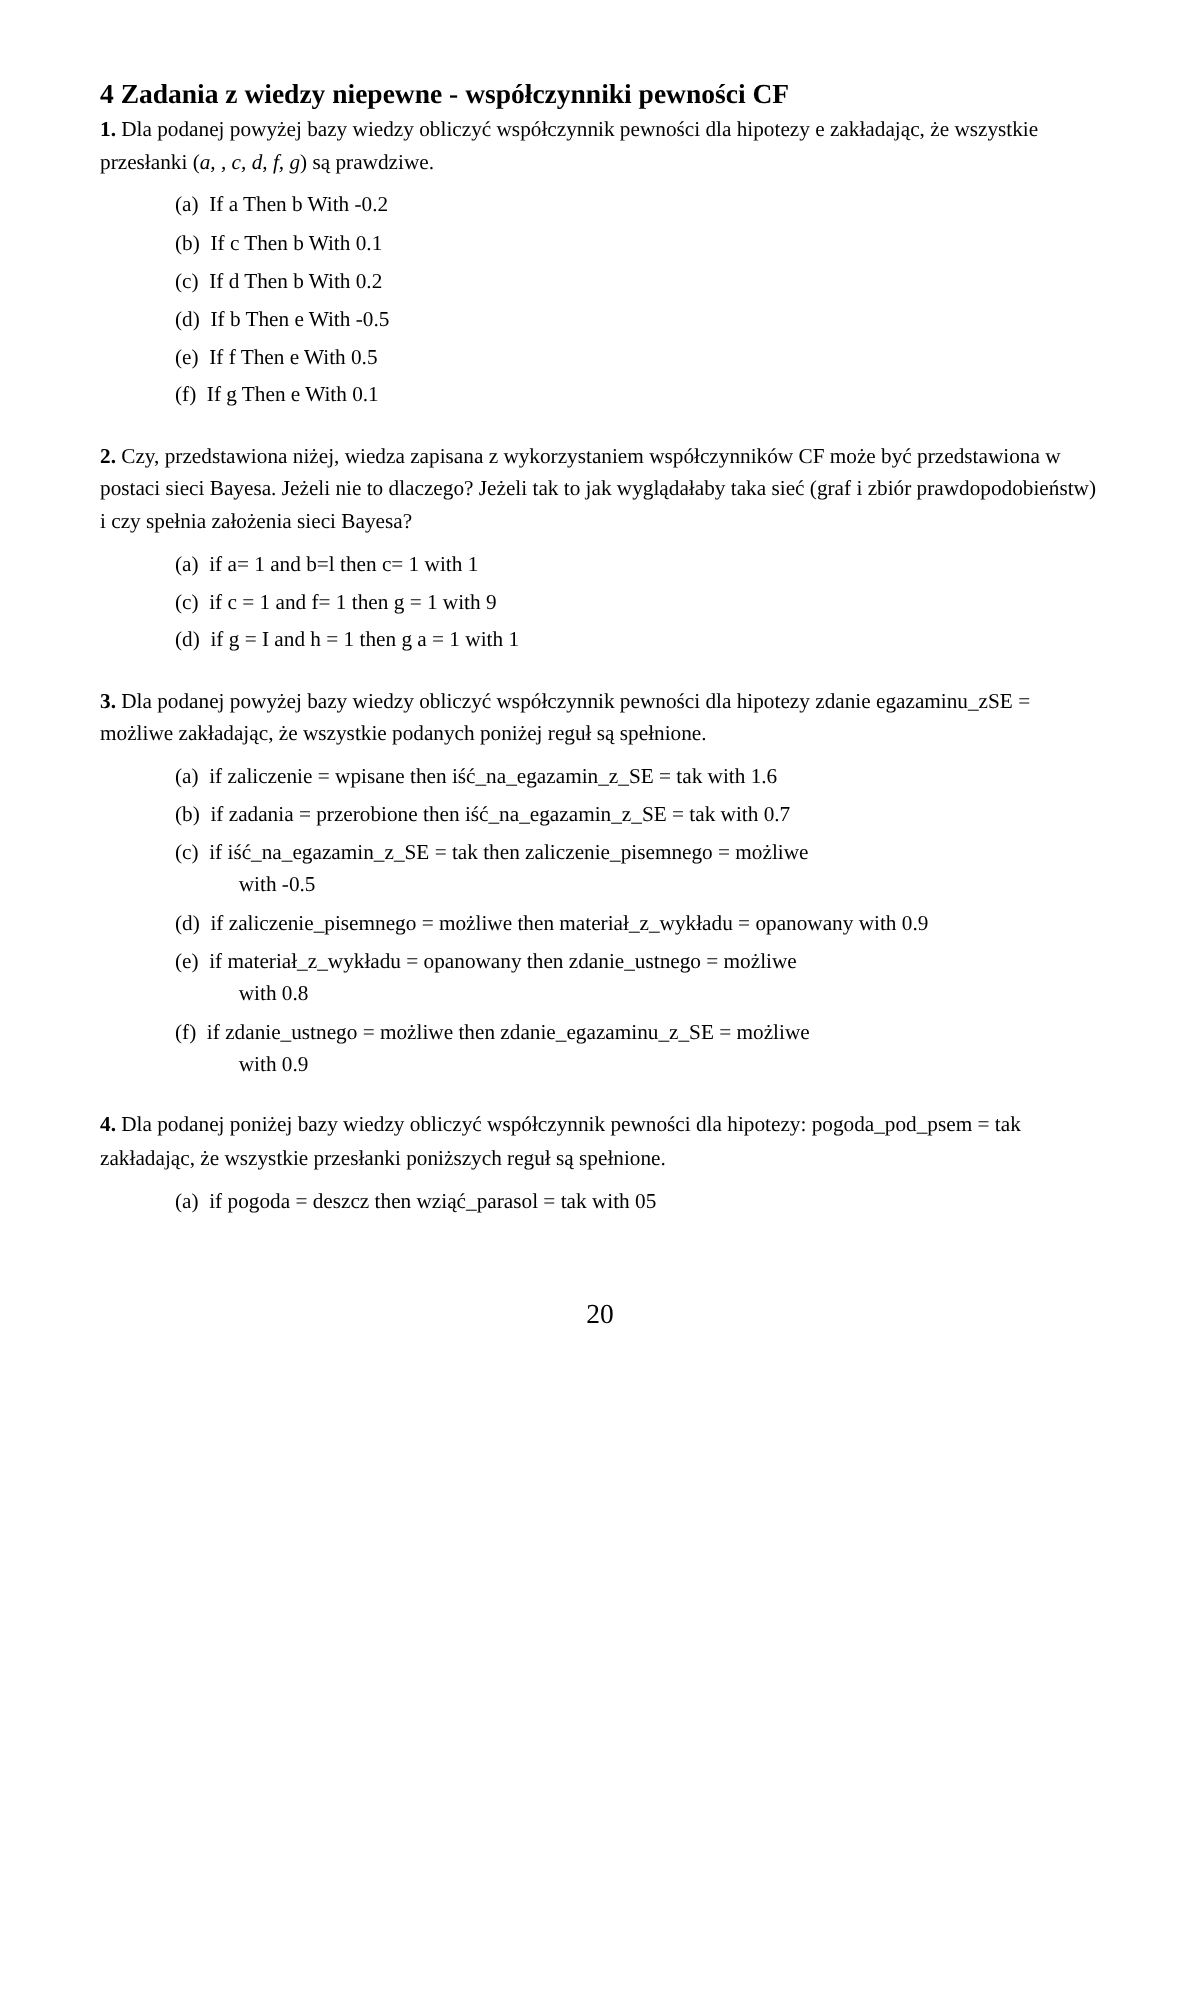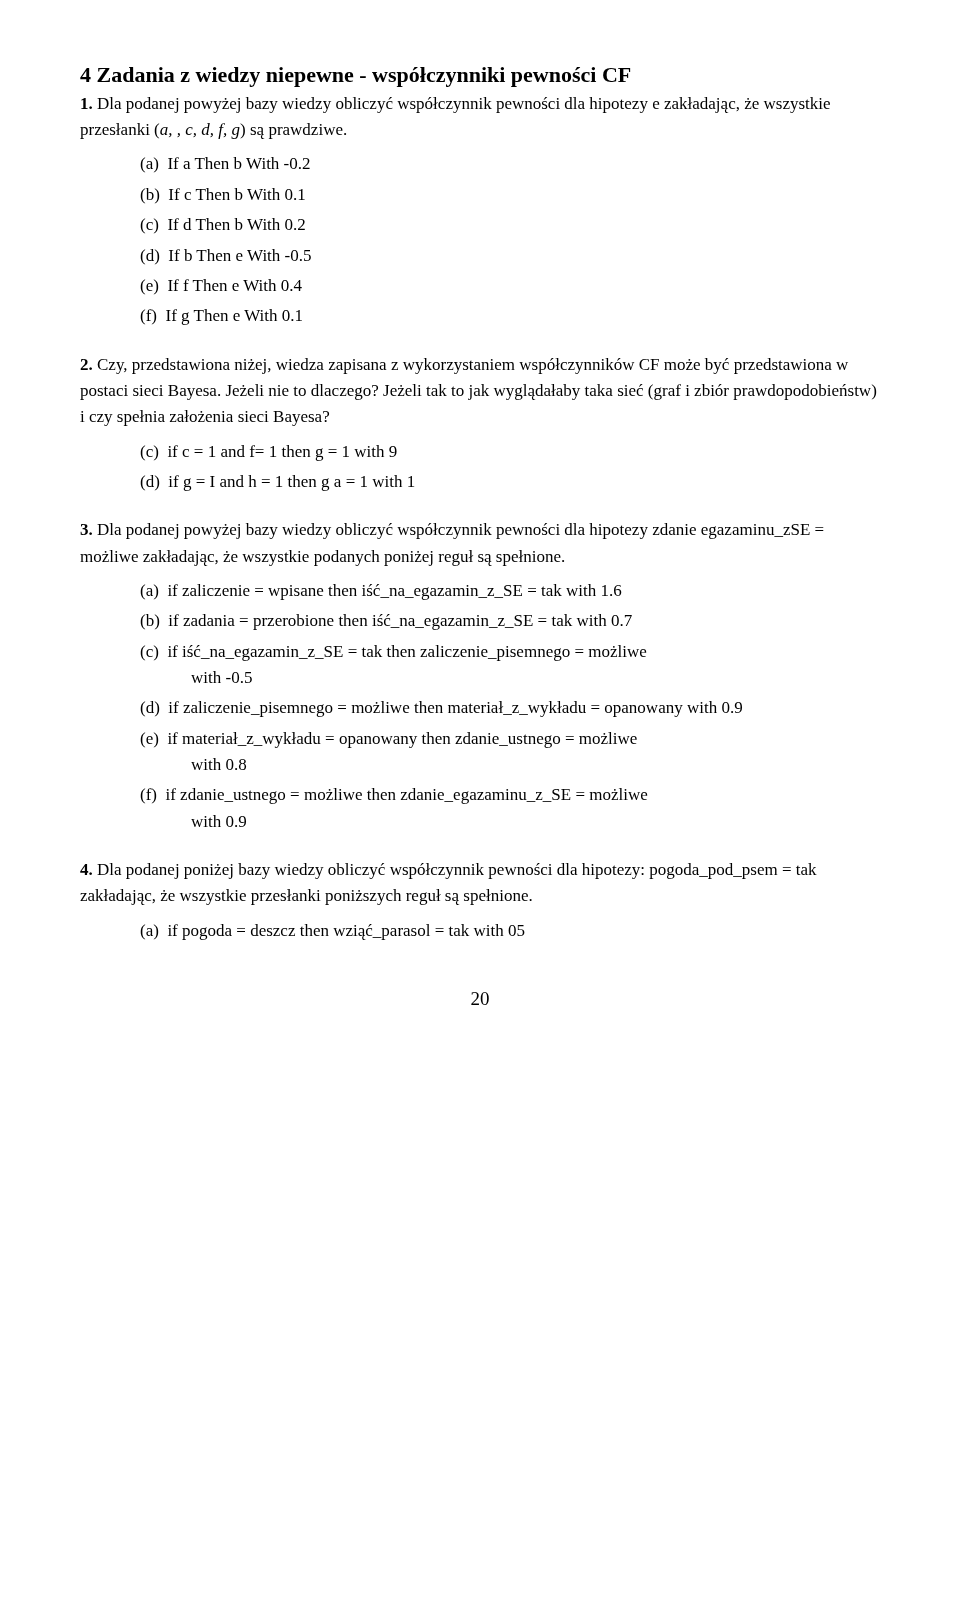--- a/index.html
+++ b/index.html
@@ -35,50 +35,51 @@
     .numbered-section {
       margin-bottom: 22px;
     }
     .numbered-section-title {
       font-size: 17px;
       margin-bottom: 8px;
       line-height: 1.55;
     }
     .page-number {
       text-align: center;
-      margin-top: 40px;
-      font-size: 19px;
+      margin-top: 60px;
+      font-size: 22px;
     }
   </style>
 </head>
 <body>
 
 <div>
 
   <h1 class="page-title">4   Zadania z wiedzy niepewne - współczynniki pewności CF</h1>
 
   <div class="numbered-section">
     <p class="numbered-section-title">
       <strong>1.</strong> Dla podanej powyżej bazy wiedzy obliczyć współczynnik pewności dla hipotezy e zakładając, że wszystkie przesłanki (<em>a, , c, d, f, g</em>) są prawdziwe.
     </p>
     <ul class="sub-list">
       <li><span>(a)</span>&nbsp;&nbsp;<span>If a Then b With -0.2</span></li>
       <li><span>(b)</span>&nbsp;&nbsp;<span>If c Then b With 0.1</span></li>
       <li><span>(c)</span>&nbsp;&nbsp;<span>If d Then b With 0.2</span></li>
       <li><span>(d)</span>&nbsp;&nbsp;<span>If b Then e With -0.5</span></li>
-      <li><span>(e)</span>&nbsp;&nbsp;<span>If f Then e With 0.4</span></li>
+      <li><span>(e)</span>&nbsp;&nbsp;<span>If f Then e With 0.5</span></li>
       <li><span>(f)</span>&nbsp;&nbsp;<span>If g Then e With 0.1</span></li>
     </ul>
   </div>
 
   <div class="numbered-section">
     <p class="numbered-section-title">
       <strong>2.</strong> Czy, przedstawiona niżej, wiedza zapisana z wykorzystaniem współczynników CF może być przedstawiona w postaci sieci Bayesa. Jeżeli nie to dlaczego? Jeżeli tak to jak wyglądałaby taka sieć (graf i zbiór prawdopodobieństw) i czy spełnia założenia sieci Bayesa?
     </p>
     <ul class="sub-list">
+      <li><span>(a)</span>&nbsp;&nbsp;<span>if a= 1 and b=l then c= 1 with 1</span></li>
       <li><span>(c)</span>&nbsp;&nbsp;<span>if c = 1 and f= 1 then g = 1 with 9</span></li>
       <li><span>(d)</span>&nbsp;&nbsp;<span>if g = I and h = 1 then g a = 1 with 1</span></li>
     </ul>
   </div>
 
   <div class="numbered-section">
     <p class="numbered-section-title">
       <strong>3.</strong> Dla podanej powyżej bazy wiedzy obliczyć współczynnik pewności dla hipotezy zdanie egazaminu_zSE = możliwe zakładając, że wszystkie podanych poniżej reguł są spełnione.
     </p>
     <ul class="sub-list">

